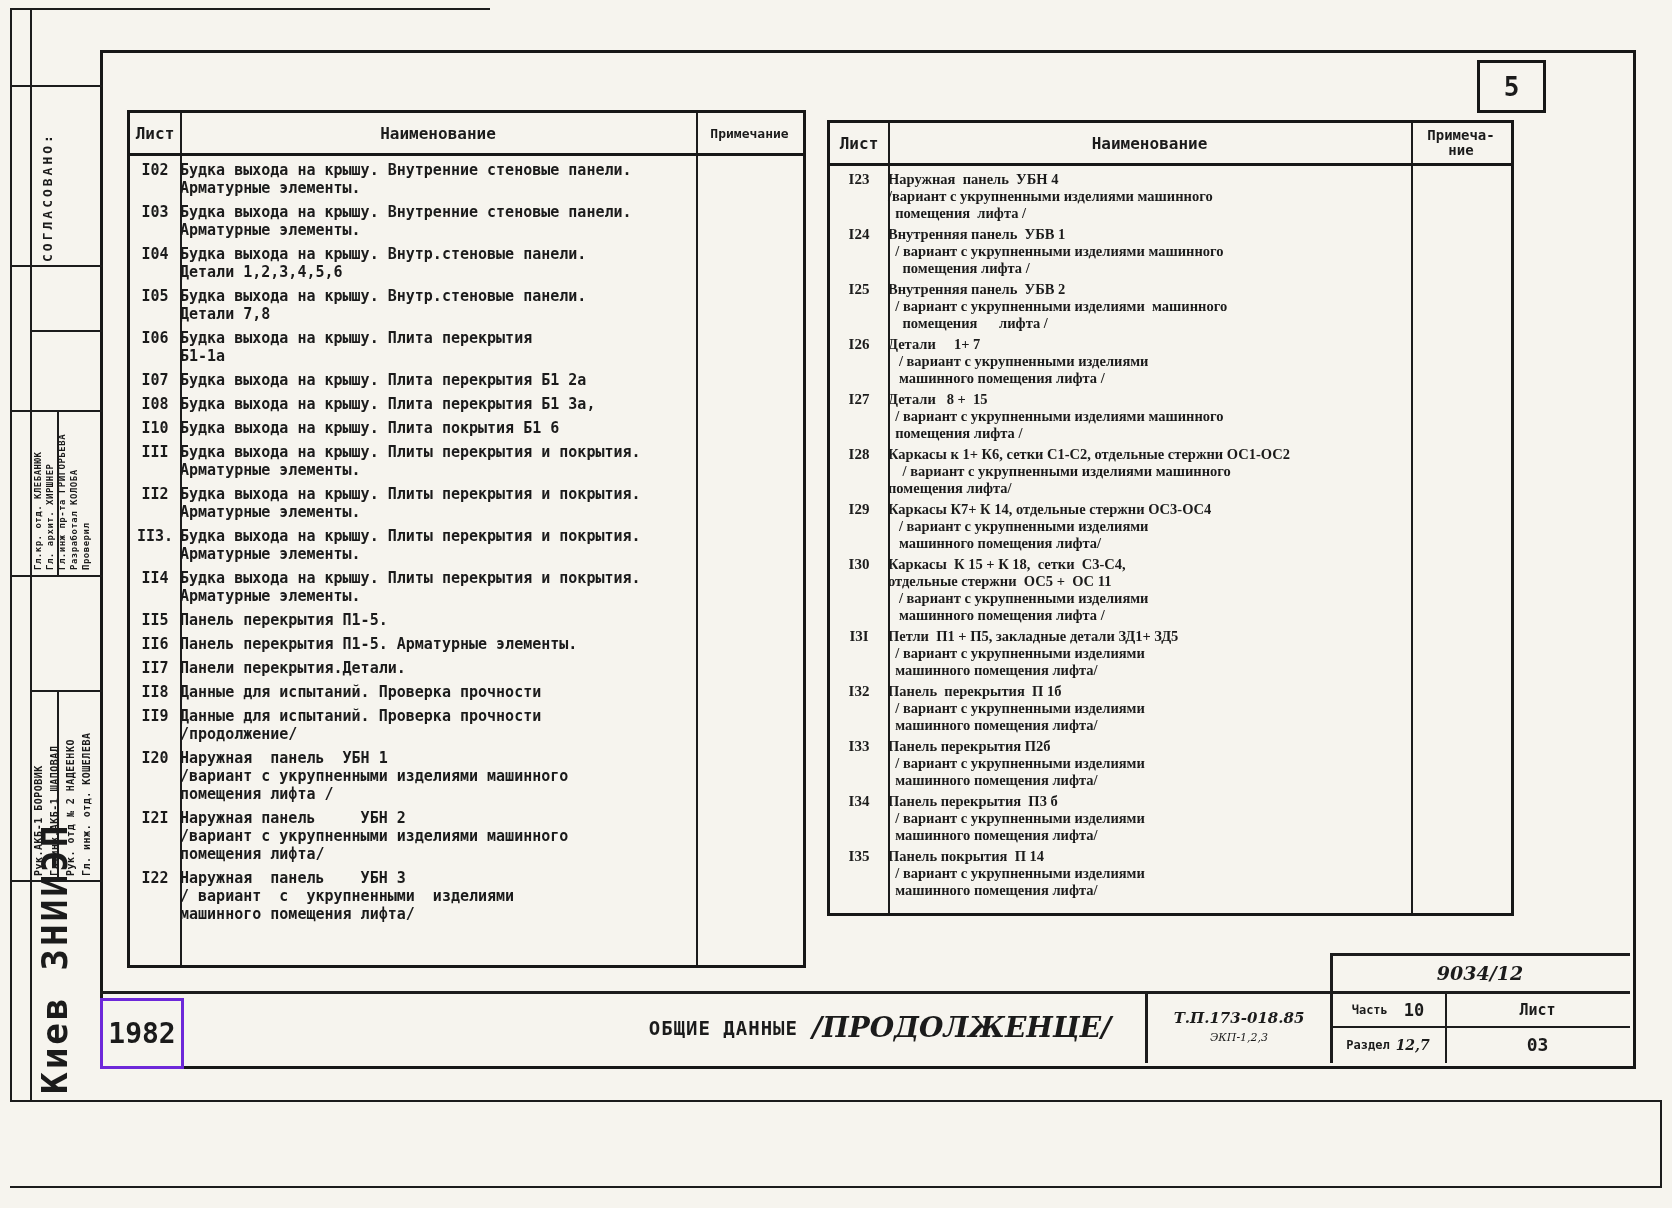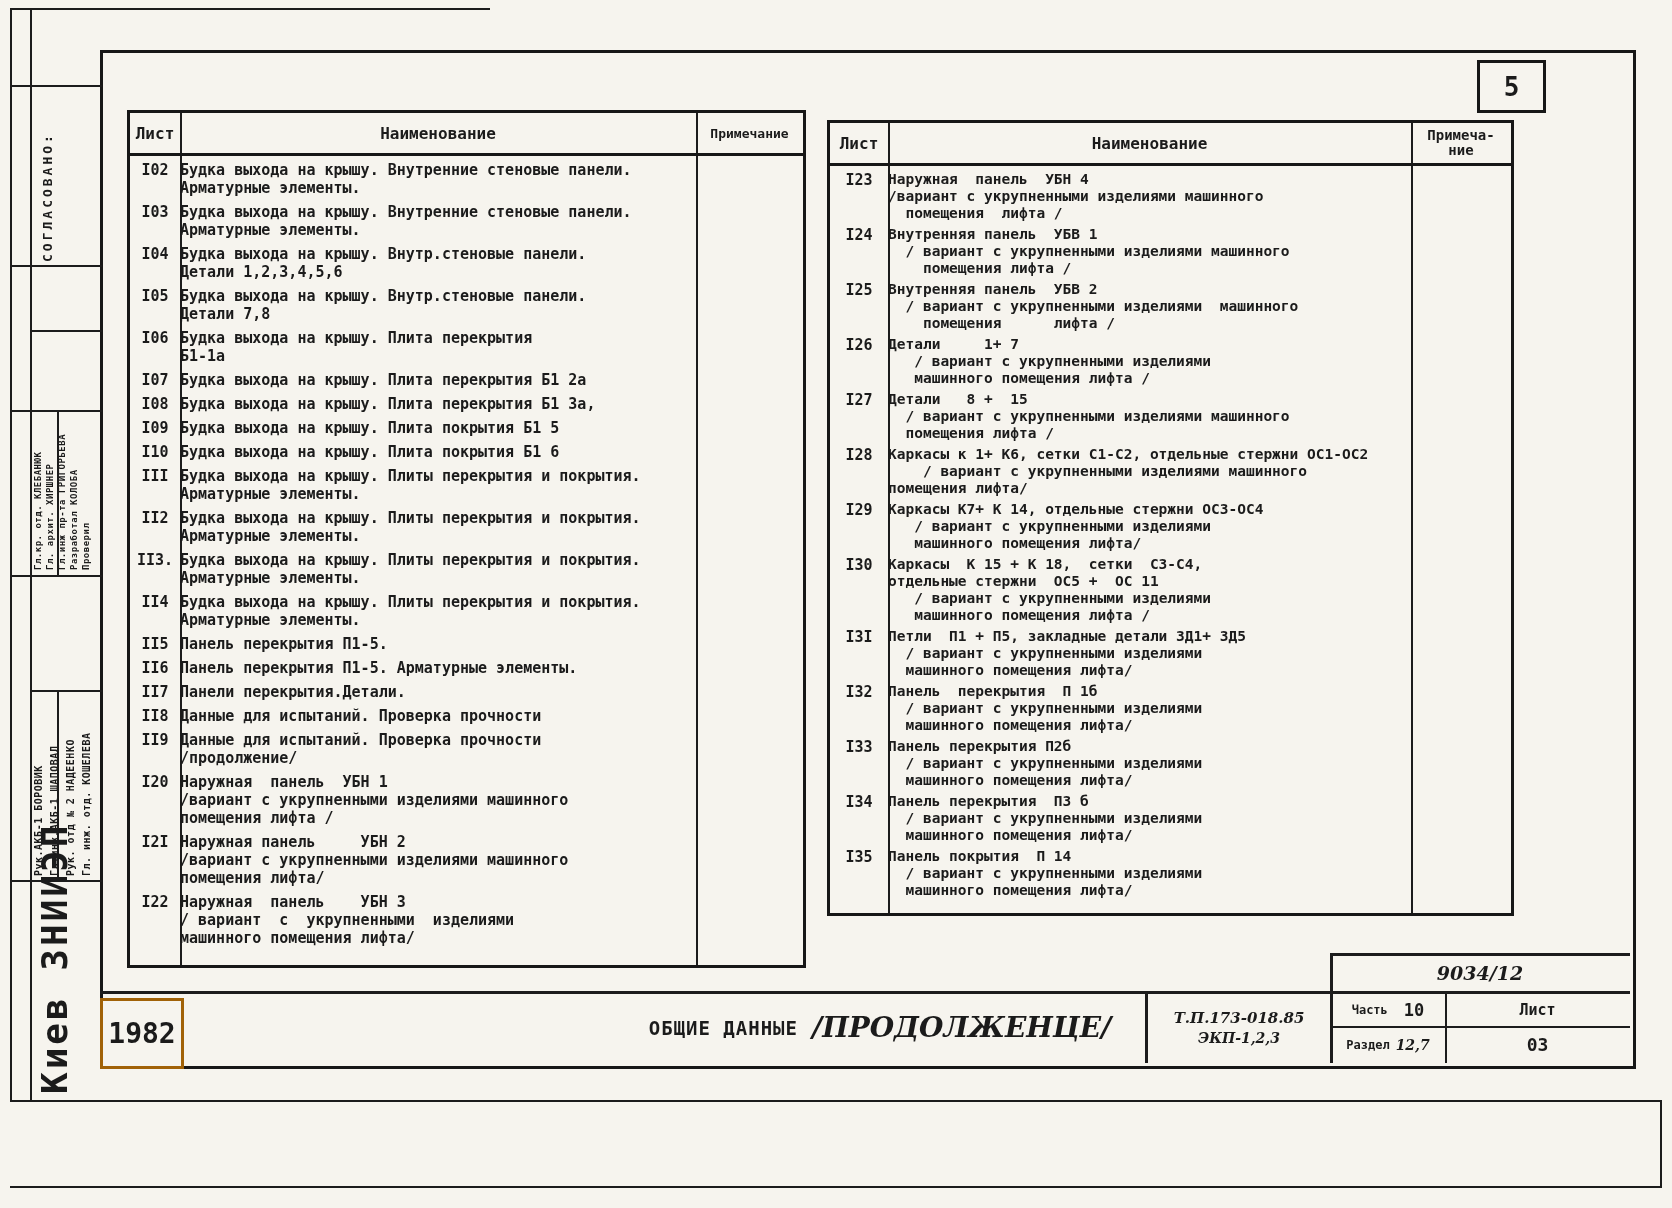--- a/index.html
+++ b/index.html
@@ -15,21 +15,21 @@
   .frame{position:absolute;border:3px solid #171717;}
   
   .table{position:absolute;border:3px solid #171717;}
   .thead{position:absolute;left:0;right:0;top:0;height:40px;border-bottom:3px solid #171717;
          display:grid;align-items:center;text-align:center;font-weight:bold;font-size:16px;}
   .left-cols{grid-template-columns:50px 516px auto;}
   .right-cols{grid-template-columns:58px 523px auto;}
   .tbody{position:absolute;left:0;right:0;top:43px;bottom:0;overflow:hidden;padding-top:5px;}
   .trow{display:grid;margin-bottom:6px;}
   #left-rows .trow{grid-template-columns:50px 516px auto;}
-  #right-rows .trow{grid-template-columns:58px 523px auto;margin-bottom:4px;}
+  #right-rows .trow{grid-template-columns:58px 523px auto;margin-bottom:4px;font-family:Liberation Serif, serif;}
   .c-sheet{text-align:center;font-weight:bold;font-size:15px;}
   .c-name{font-weight:bold;font-size:15px;line-height:18px;white-space:pre-wrap;}
   #right-rows .c-name{font-size:14.5px;line-height:17px;}
   .c-note{font-size:13px;}
   .tv{position:absolute;top:0;bottom:0;width:2px;background:#1c1c1c;}
   .note-h{white-space:pre-line;font-size:14px;line-height:15px;}
   
   .rot{position:absolute;transform:rotate(-90deg);transform-origin:left top;white-space:nowrap;}
   .sig{font-size:9px;font-weight:bold;letter-spacing:0.5px;}
   .sig2{font-size:10px;font-weight:bold;letter-spacing:0.5px;}
@@ -127,25 +127,20 @@
           <div class="c-sheet">I07</div>
           <div class="c-name">Будка выхода на крышу. Плита перекрытия Б1 2а</div>
           <div class="c-note"></div>
         </div>
         <div class="trow">
           <div class="c-sheet">I08</div>
           <div class="c-name">Будка выхода на крышу. Плита перекрытия Б1 3а,</div>
           <div class="c-note"></div>
         </div>
         <div class="trow">
-          <div class="c-sheet">I09</div>
-          <div class="c-name">Будка выхода на крышу. Плита покрытия Б1 5</div>
-          <div class="c-note"></div>
-        </div>
-        <div class="trow">
           <div class="c-sheet">I10</div>
           <div class="c-name">Будка выхода на крышу. Плита покрытия Б1 6</div>
           <div class="c-note"></div>
         </div>
         <div class="trow">
           <div class="c-sheet">III</div>
           <div class="c-name">Будка выхода на крышу. Плиты перекрытия и покрытия.
 Арматурные элементы.</div>
           <div class="c-note"></div>
         </div>
@@ -323,36 +318,36 @@
   </div>
 
   <div>
     <div class="hline" style="left:100px;top:991px;width:1530px;height:3px;"></div>
     <div class="hline" style="left:1330px;top:953px;width:300px;height:3px;"></div>
     <div class="hline" style="left:1330px;top:1026px;width:300px;height:2px;"></div>
     <div class="vline" style="left:1145px;top:991px;width:3px;height:72px;"></div>
     <div class="vline" style="left:1330px;top:953px;width:3px;height:110px;"></div>
     <div class="vline" style="left:1445px;top:991px;width:2px;height:72px;"></div>
 
-    <div class="cellc" style="left:100px;top:998px;width:78px;height:65px;border:3px solid #a16207;font-size:28px;font-weight:bold;">
+    <div class="cellc" style="left:100px;top:998px;width:78px;height:65px;border:3px solid #6d28d9;font-size:28px;font-weight:bold;">
       <span>1982</span>
     </div>
 
     <div class="cellc" style="left:600px;top:1005px;width:560px;height:45px;gap:14px;">
       <span style="font-size:19px;font-weight:bold;letter-spacing:1px;">ОБЩИЕ ДАННЫЕ</span>
       <span class="hand" style="font-size:28px;font-weight:bold;">/ПРОДОЛЖЕНЦЕ/</span>
     </div>
 
     <div class="cellc hand" style="left:1340px;top:955px;width:280px;height:36px;font-size:19px;font-weight:bold;">
       <span>9034/12</span>
     </div>
 
     <div class="cellc" style="left:1150px;top:995px;width:178px;height:66px;flex-direction:column;line-height:20px;align-items:center;">
       <span class="hand" style="font-size:15px;font-weight:bold;">Т.П.173-018.85</span>
-      <span class="hand" style="font-size:14px;font-weight:bold;">ЭКП-1,2,3</span>
+      <span class="hand" style="font-size:11px;font-weight:normal;">ЭКП-1,2,3</span>
     </div>
 
     <div class="cellc" style="left:1333px;top:993px;width:110px;height:33px;gap:16px;">
       <span style="font-size:12px;font-weight:bold;">Часть</span>
       <span style="font-size:17px;font-weight:bold;">10</span>
     </div>
 
     <div class="cellc" style="left:1333px;top:1028px;width:110px;height:33px;gap:6px;">
       <span style="font-size:12px;font-weight:bold;">Раздел</span>
       <span class="hand" style="font-size:14px;font-weight:bold;">12,7</span>

